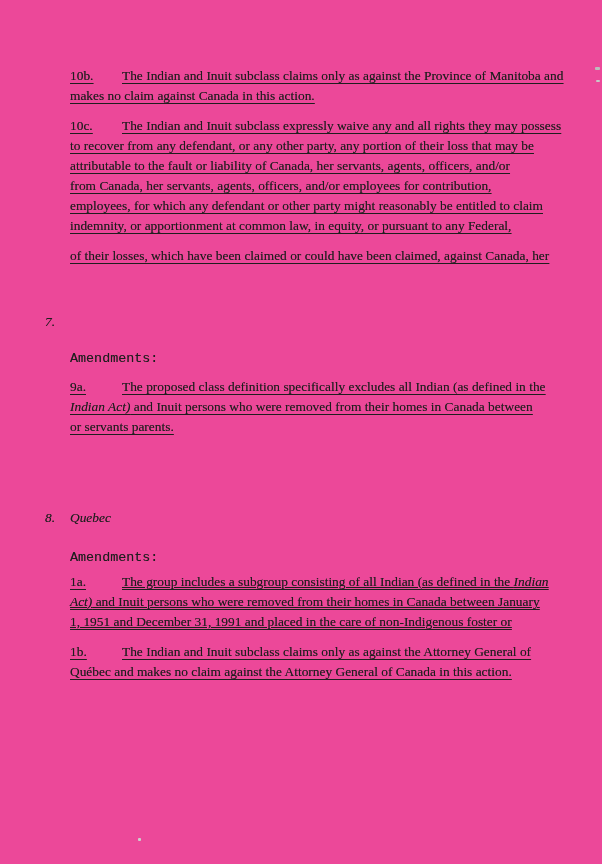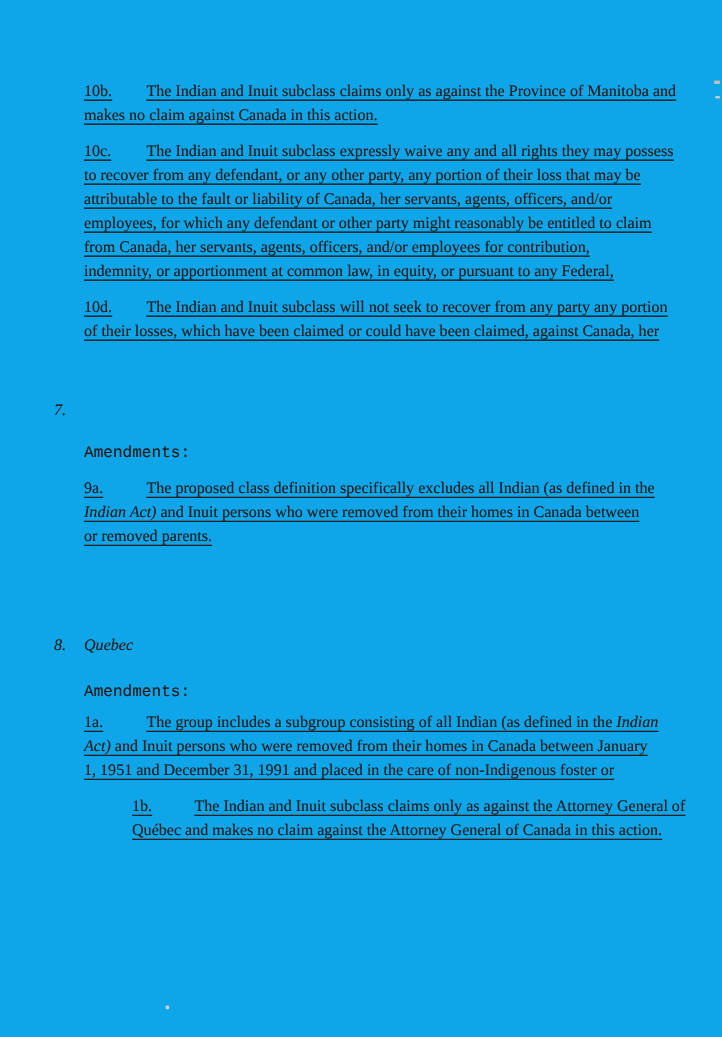--- a/index.html
+++ b/index.html
@@ -4,21 +4,21 @@
 <style>
   html, body {
     margin: 0;
     padding: 0;
     background: #ffffff;
   }
   .page {
     position: relative;
     width: 602px;
     height: 864px;
-    background: #0ea5e9;
+    background: #ec4899;
     overflow: hidden;
     font-family: "Liberation Serif", "DejaVu Serif", serif;
     color: #1e1e1e;
   }
   .doc {
     position: absolute;
     left: 70px;
     top: 66px;
     width: 528px;
     font-size: 13.4px;
@@ -53,54 +53,53 @@
   .label { font-style: normal; font-family: Liberation Mono, monospace; }
 
   
   [data-name="para-10c"] { margin-top: 10px; }
   [data-name="para-10d"] { margin-top: 10px; }
   [data-name="case-7"]   { margin-top: 46px; }
   [data-name="amendments-label-1"] { margin-top: 17px; }
   [data-name="para-9a"]  { margin-top: 8px; }
   [data-name="case-8"]   { margin-top: 71px; }
   [data-name="amendments-label-2"] { margin-top: 20px; }
-  [data-name="para-1a"]  { margin-top: 4px; }
-  [data-name="para-1b"]  { margin-top: 10px; margin-left: 40px; }
+  [data-name="para-1a"]  { margin-top: 4px; text-decoration: underline; }
+  [data-name="para-1b"]  { margin-top: 10px; }
 
   .artifact { position: absolute; border-radius: 1px; }
 </style>
 </head>
 <body>
 
 <div class="page" data-name="scanned-document-page">
   <div class="doc" id="doc" data-name="document-content">
       <div class="blk amendment" data-name="para-10b">
         <div class="line" data-name="text-line"><span class="numcell" data-name="paragraph-number"><span class="u" data-name="paragraph-number-text">10b.</span></span><span class="u" data-name="text-run">The Indian and Inuit subclass claims only as against the Province of Manitoba and</span></div>
         <div class="line" data-name="text-line"><span class="u" data-name="text-run">makes no claim against Canada in this action.</span></div>
       </div>
       <div class="blk amendment" data-name="para-10c">
         <div class="line" data-name="text-line"><span class="numcell" data-name="paragraph-number"><span class="u" data-name="paragraph-number-text">10c.</span></span><span class="u" data-name="text-run">The Indian and Inuit subclass expressly waive any and all rights they may possess</span></div>
         <div class="line" data-name="text-line"><span class="u" data-name="text-run">to recover from any defendant, or any other party, any portion of their loss that may be</span></div>
         <div class="line" data-name="text-line"><span class="u" data-name="text-run">attributable to the fault or liability of Canada, her servants, agents, officers, and/or</span></div>
+        <div class="line" data-name="text-line"><span class="u" data-name="text-run">from Canada, her servants, agents, officers, and/or employees for contribution,</span></div>
         <div class="line" data-name="text-line"><span class="u" data-name="text-run">employees, for which any defendant or other party might reasonably be entitled to claim</span></div>
-        <div class="line" data-name="text-line"><span class="u" data-name="text-run">from Canada, her servants, agents, officers, and/or employees for contribution,</span></div>
         <div class="line" data-name="text-line"><span class="u" data-name="text-run">indemnity, or apportionment at common law, in equity, or pursuant to any Federal,</span></div>
       </div>
       <div class="blk amendment" data-name="para-10d">
-        <div class="line" data-name="text-line"><span class="numcell" data-name="paragraph-number"><span class="u" data-name="paragraph-number-text">10d.</span></span><span class="u" data-name="text-run">The Indian and Inuit subclass will not seek to recover from any party any portion</span></div>
         <div class="line" data-name="text-line"><span class="u" data-name="text-run">of their losses, which have been claimed or could have been claimed, against Canada, her</span></div>
       </div>
       <div class="blk case" data-name="case-7">
         <span class="num" data-name="case-number">7.</span>
       </div>
       <div class="blk label" data-name="amendments-label-1">Amendments:</div>
       <div class="blk amendment" data-name="para-9a">
         <div class="line" data-name="text-line"><span class="numcell" data-name="paragraph-number"><span class="u" data-name="paragraph-number-text">9a.</span></span><span class="u" data-name="text-run">The proposed class definition specifically excludes all Indian (as defined in the</span></div>
         <div class="line" data-name="text-line"><span class="u it" data-name="text-run">Indian Act)</span><span class="u" data-name="text-run"> and Inuit persons who were removed from their homes in Canada between</span></div>
-        <div class="line" data-name="text-line"><span class="u" data-name="text-run">or removed parents.</span></div>
+        <div class="line" data-name="text-line"><span class="u" data-name="text-run">or servants parents.</span></div>
       </div>
       <div class="blk case" data-name="case-8">
         <span class="num" data-name="case-number">8.</span>
         <span class="title" data-name="case-title">
           <div class="cline" data-name="case-title-line">Quebec</div>
         </span>
       </div>
       <div class="blk label" data-name="amendments-label-2">Amendments:</div>
       <div class="blk amendment" data-name="para-1a">
         <div class="line" data-name="text-line"><span class="numcell" data-name="paragraph-number"><span class="u" data-name="paragraph-number-text">1a.</span></span><span class="u" data-name="text-run">The group includes a subgroup consisting of all Indian (as defined in the </span><span class="u it" data-name="text-run">Indian</span></div>

